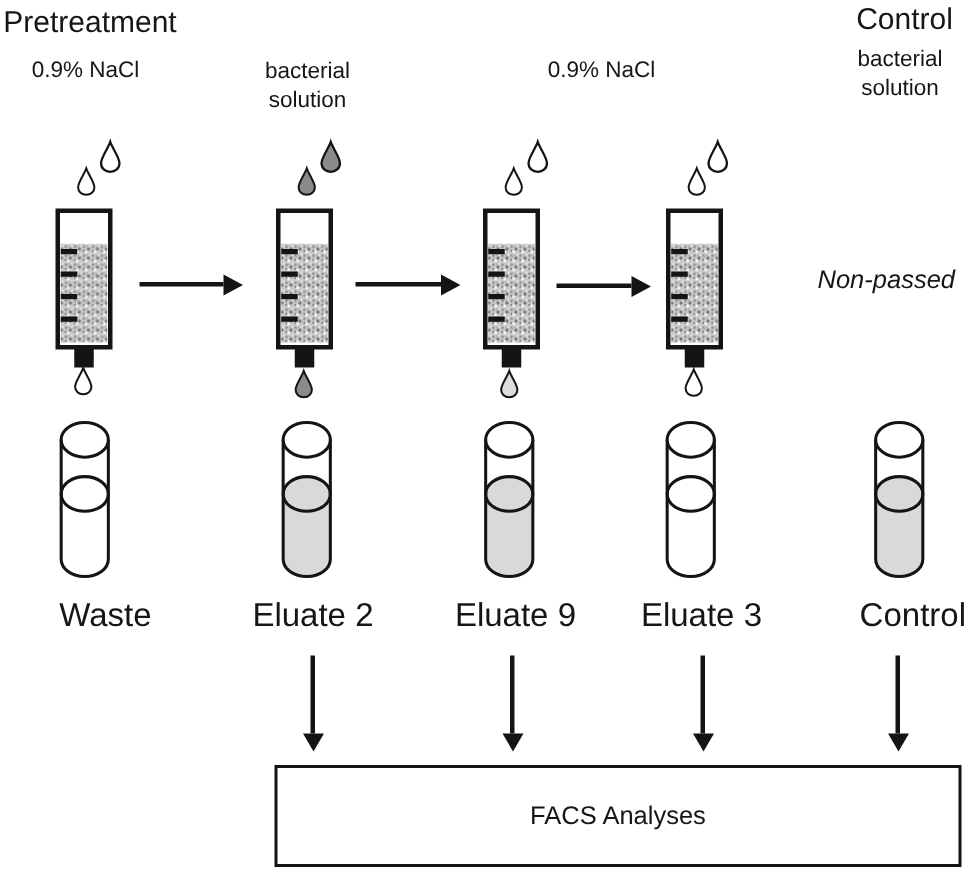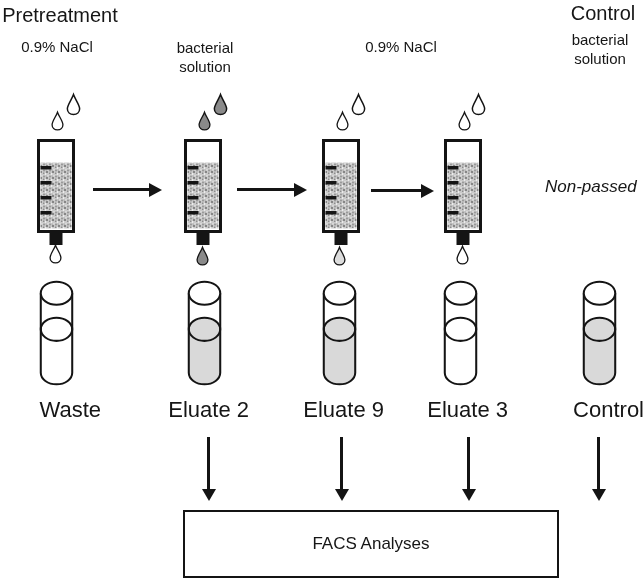--- a/index.html
+++ b/index.html
@@ -22,21 +22,21 @@
     content:"";position:absolute;right:-13px;top:-5.3px;width:0;height:0;
     border-left:13px solid #141414;border-top:7px solid transparent;border-bottom:7px solid transparent;
   }
   
   .varrow{position:absolute;width:3.4px;background:#141414;}
   .varrow::after{
     content:"";position:absolute;left:-5.3px;bottom:-12px;width:0;height:0;
     border-top:12px solid #141414;border-left:7px solid transparent;border-right:7px solid transparent;
   }
   .facs-box{
-    position:absolute;left:183px;top:510px;width:376px;height:68px;
+    position:absolute;left:183px;top:510px;width:458px;height:68px;
     border:2px solid #141414;background:#ffffff;box-sizing:border-box;
     display:flex;align-items:center;justify-content:center;font-size:17px;
   }
   .drop-stroke{stroke:#141414;stroke-width:1.6px;}
   .tube-stroke{stroke:#141414;stroke-width:2.2px;}
 </style>
 </head>
 <body>
 
 <div id="canvas">

